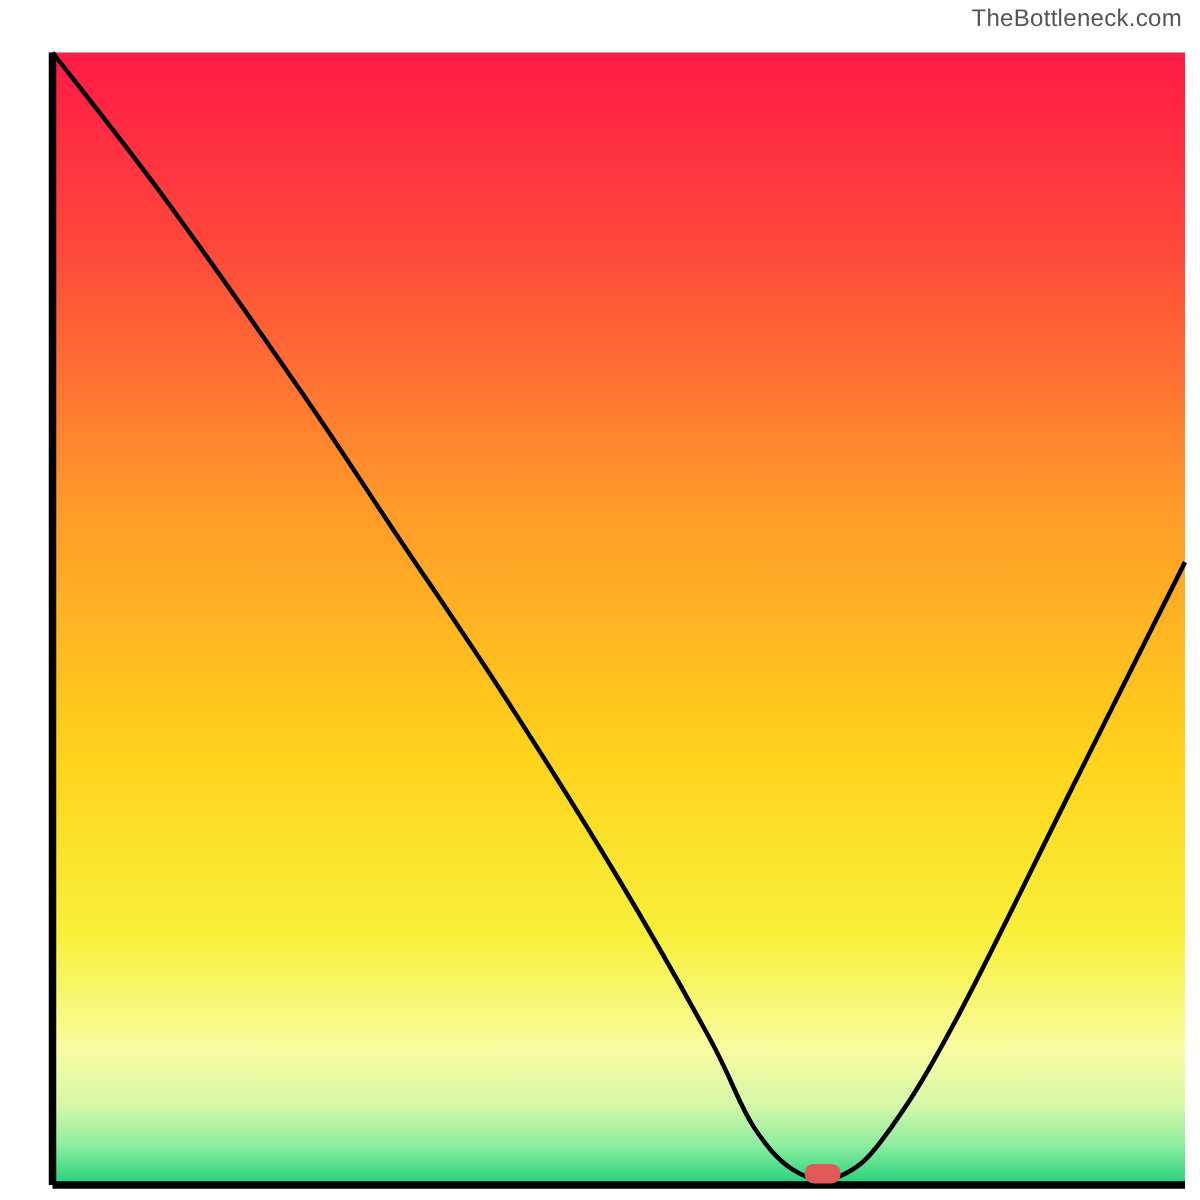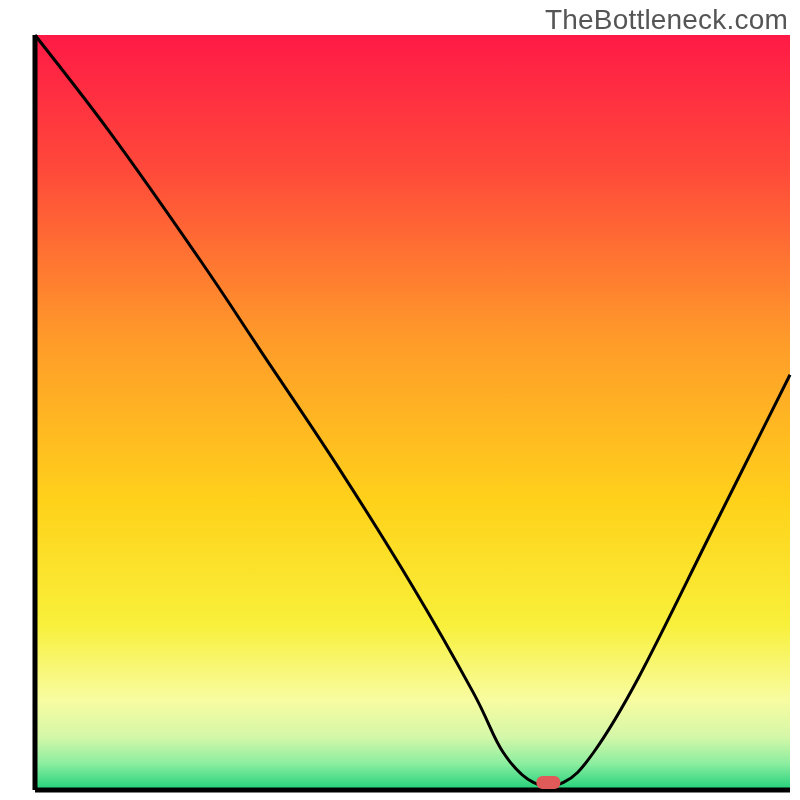--- a/index.html
+++ b/index.html
@@ -13,21 +13,21 @@
   }
   .chart-wrap {
     position: relative;
     width: 800px;
     height: 800px;
   }
   .watermark {
     position: absolute;
     top: 4px;
     right: 12px;
-    font-size: 28px;
+    font-size: 16px;
     font-weight: 400;
     color: #555555;
     letter-spacing: 0.2px;
   }
   svg {
     display: block;
   }
 </style>
 </head>
 <body>

